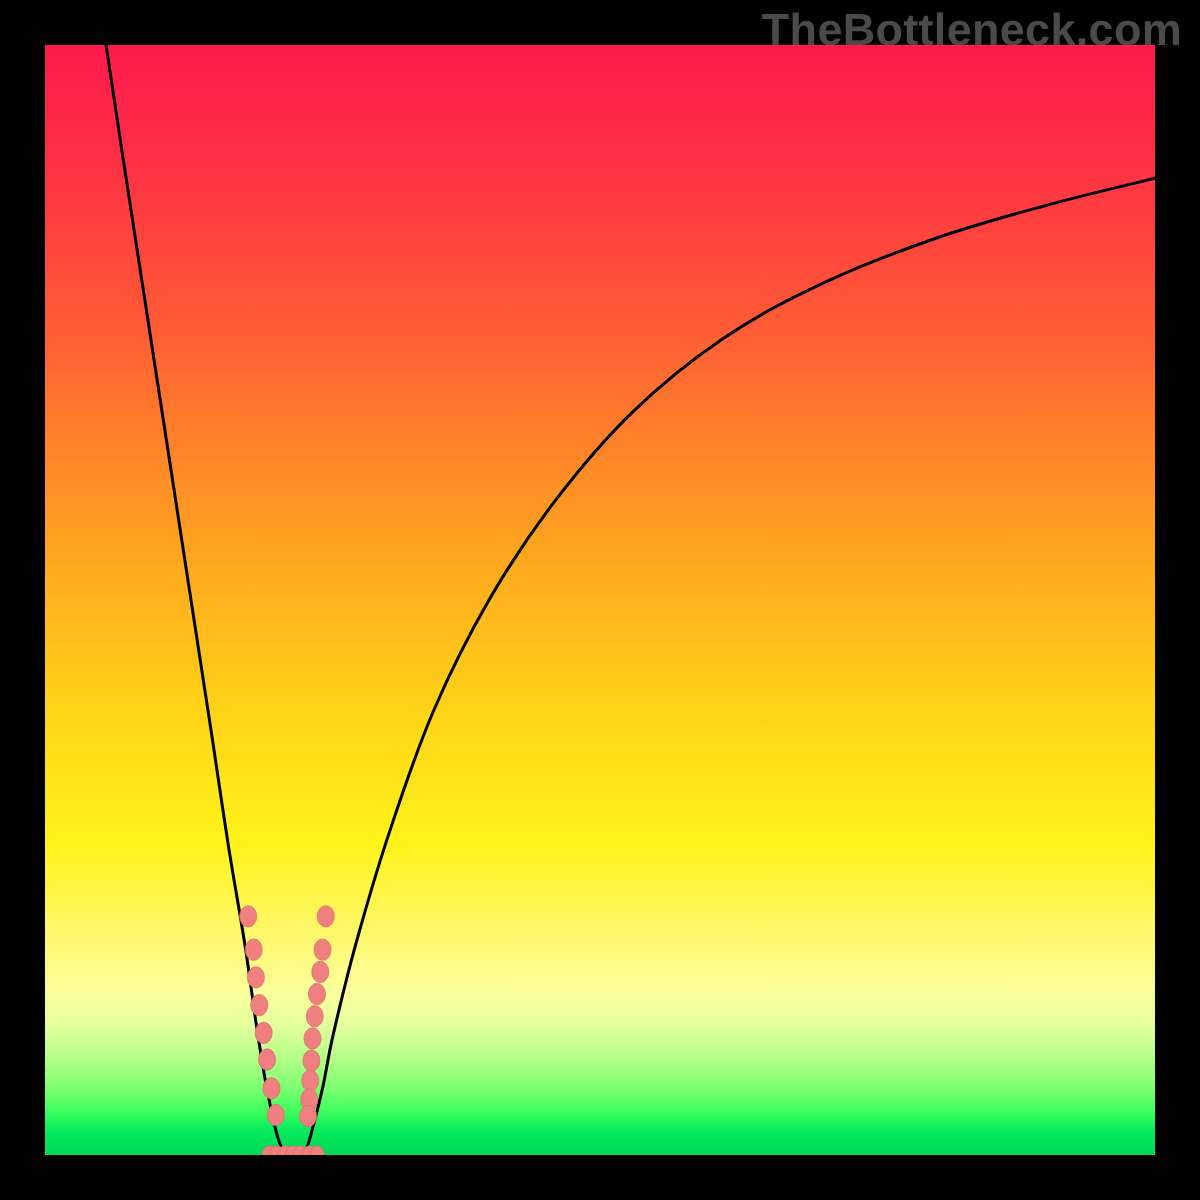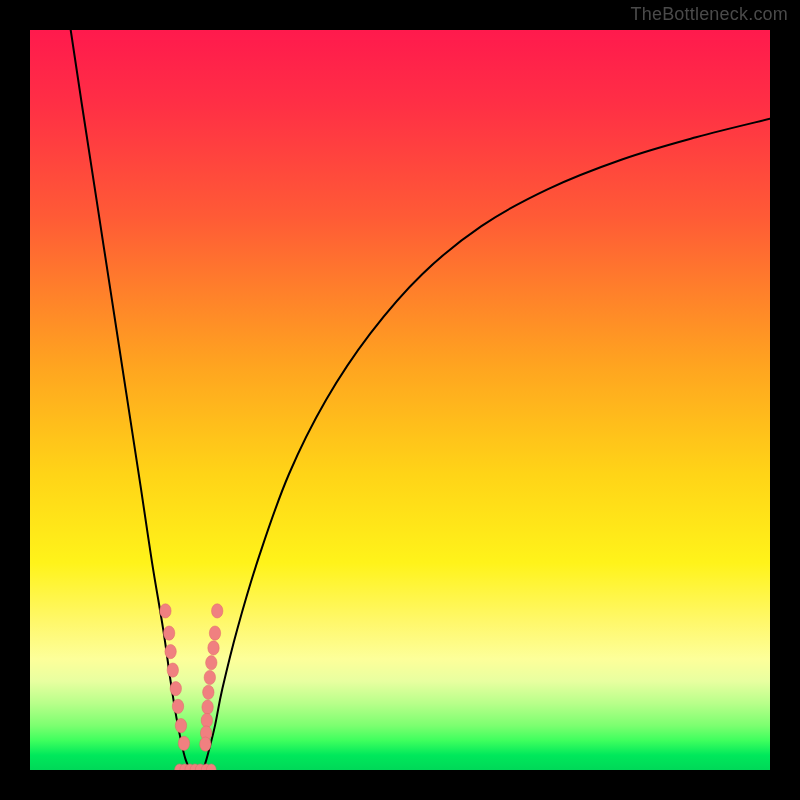--- a/index.html
+++ b/index.html
@@ -44,22 +44,22 @@
       #3fff5e 96%,
       #00e85b 98%,
       #00d858 100%
     );
   }
   .watermark {
     position: absolute;
     top: 4px;
     right: 12px;
     color: #4a4a4a;
-    font-size: 18px;
-    font-weight: 400;
+    font-size: 30px;
+    font-weight: 700;
     letter-spacing: 0.2px;
     user-select: none;
     pointer-events: none;
   }
   svg.curve-layer {
     position: absolute;
     inset: 0;
     width: 100%;
     height: 100%;
     overflow: visible;

